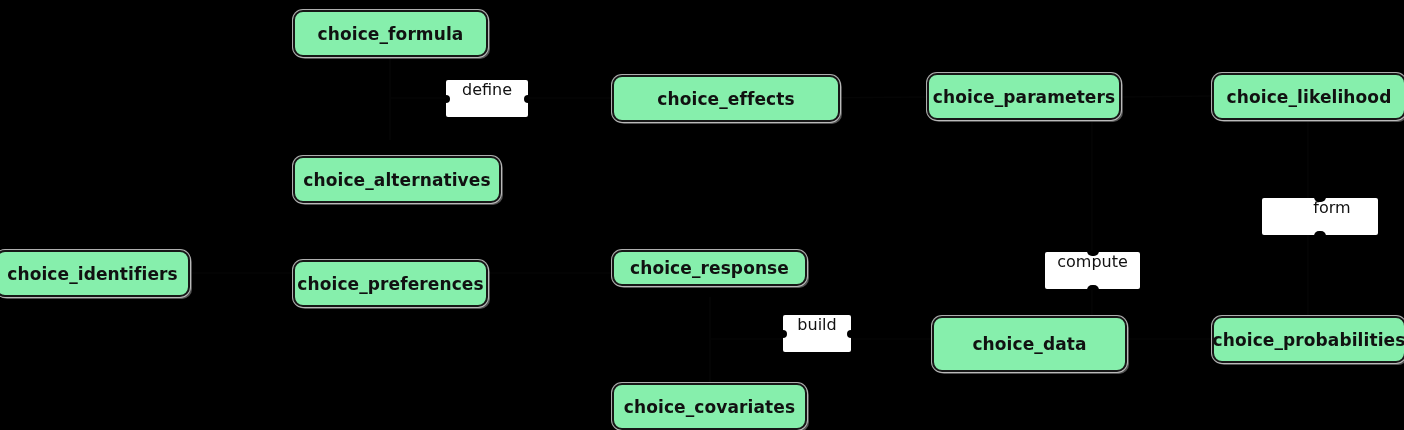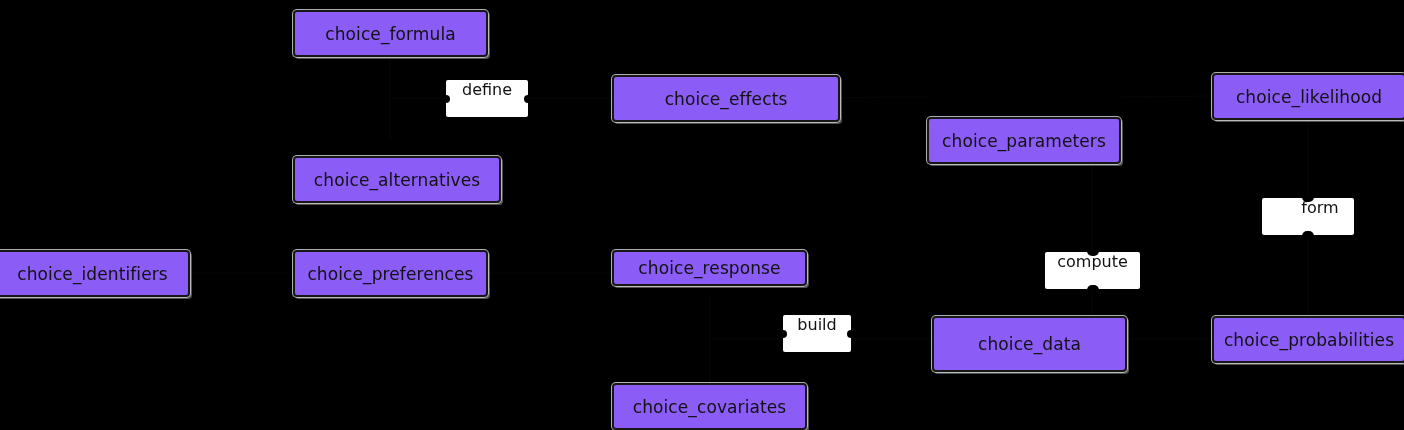--- a/index.html
+++ b/index.html
@@ -16,35 +16,36 @@
     width: 1404px;
     height: 430px;
     background: #000000;
     overflow: hidden;
   }
 
   
   .node {
     position: absolute;
     box-sizing: border-box;
-    background: #8b5cf6;
+    background: #86efac;
     border: 2px solid #171717;
-    border-radius: 4px;
+    border-radius: 10px;
     display: flex;
     align-items: center;
     justify-content: center;
     color: #111111;
     font-size: 17px;
     letter-spacing: 0.1px;
     white-space: nowrap;
     
     box-shadow:
       0 0 0 1px rgba(205,205,205,0.85),
       2px 2px 0 0 rgba(150,150,150,0.55);
     z-index: 3;
+    font-weight: bold;
   }
   .node-label {
     display: block;
     pointer-events: none;
   }
 
   
   .edge-label {
     position: absolute;
     box-sizing: border-box;
@@ -99,33 +100,33 @@
       <path d="M 1127 339 L 1212 339"></path>
     </svg>
 
   <div id="node-layer">
       <div class="node" style="left: 293px; top: 10px; width: 195px; height: 47px;">
         <span class="node-label">choice_formula</span>
       </div>
       <div class="node" style="left: 612px; top: 75px; width: 228px; height: 47px;">
         <span class="node-label">choice_effects</span>
       </div>
-      <div class="node" style="left: 927px; top: 73px; width: 194px; height: 47px; margin-top: 44px;">
+      <div class="node" style="left: 927px; top: 73px; width: 194px; height: 47px;">
         <span class="node-label">choice_parameters</span>
       </div>
       <div class="node" style="left: 1212px; top: 73px; width: 194px; height: 47px;">
         <span class="node-label">choice_likelihood</span>
       </div>
       <div class="node" style="left: 293px; top: 156px; width: 208px; height: 47px;">
         <span class="node-label">choice_alternatives</span>
       </div>
       <div class="node" style="left: -5px; top: 250px; width: 195px; height: 47px;">
         <span class="node-label">choice_identifiers</span>
       </div>
-      <div class="node" style="left: 293px; top: 250px; width: 195px; height: 47px;">
+      <div class="node" style="left: 293px; top: 260px; width: 195px; height: 47px;">
         <span class="node-label">choice_preferences</span>
       </div>
       <div class="node" style="left: 612px; top: 250px; width: 195px; height: 36px;">
         <span class="node-label">choice_response</span>
       </div>
       <div class="node" style="left: 932px; top: 316px; width: 195px; height: 56px;">
         <span class="node-label">choice_data</span>
       </div>
       <div class="node" style="left: 1212px; top: 316px; width: 194px; height: 47px;">
         <span class="node-label">choice_probabilities</span>
@@ -133,21 +134,21 @@
       <div class="node" style="left: 612px; top: 383px; width: 195px; height: 47px;">
         <span class="node-label">choice_covariates</span>
       </div>
     </div>
   <div id="label-layer">
       <div class="edge-label" style="left: 446px; top: 80px; width: 82px; height: 37px;">
         <span class="notch notch-left"></span>
         <span class="notch notch-right"></span>
         <span>define</span>
       </div>
-      <div class="edge-label" style="left: 1262px; top: 198px; width: 92px; height: 37px; padding-left: 24px;">
+      <div class="edge-label" style="left: 1262px; top: 198px; width: 116px; height: 37px; padding-left: 24px;">
         <span class="notch notch-top"></span>
         <span class="notch notch-bottom"></span>
         <span>form</span>
       </div>
       <div class="edge-label" style="left: 1045px; top: 252px; width: 95px; height: 37px;">
         <span class="notch notch-top"></span>
         <span class="notch notch-bottom"></span>
         <span>compute</span>
       </div>
       <div class="edge-label" style="left: 783px; top: 315px; width: 68px; height: 37px;">

